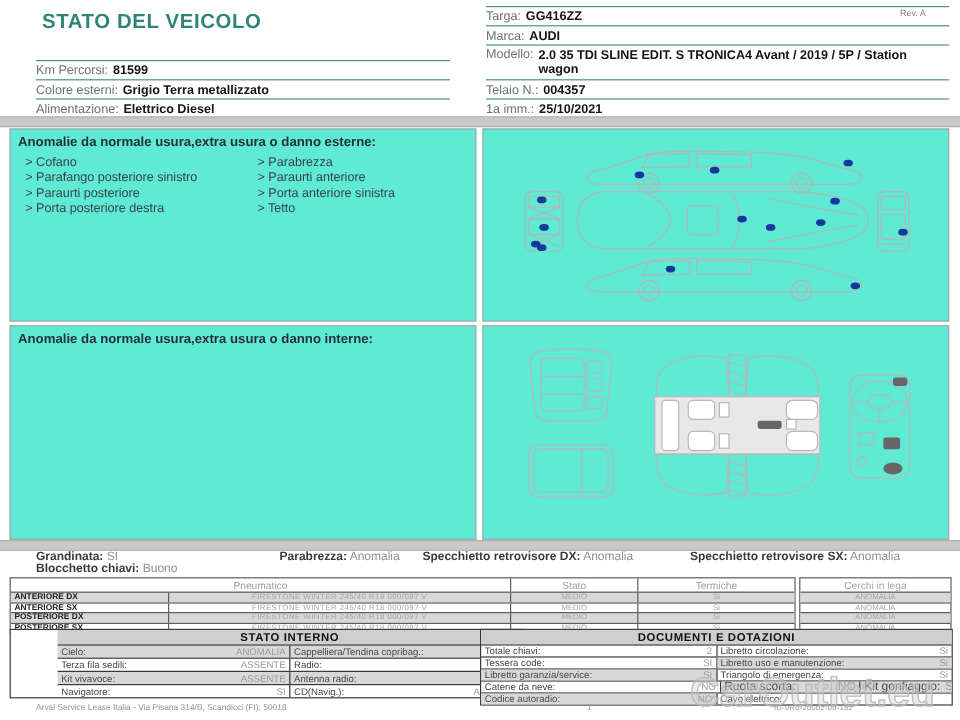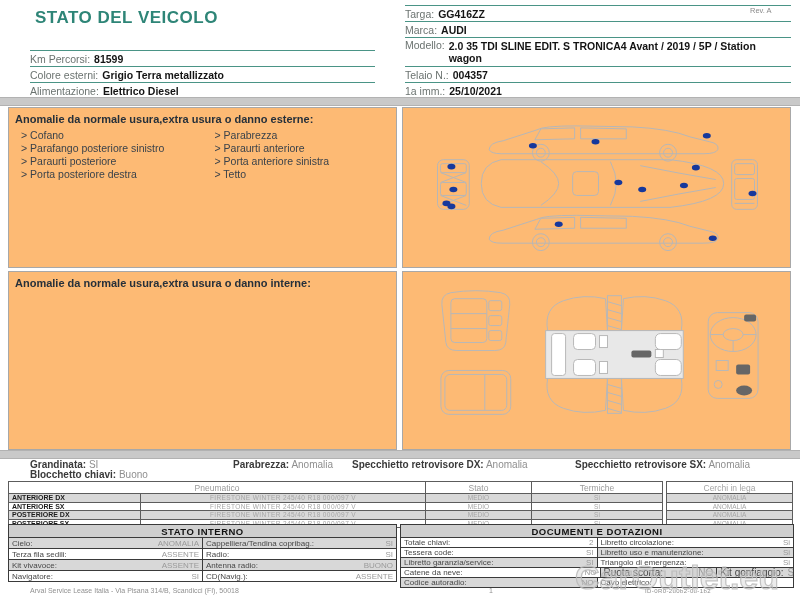--- a/index.html
+++ b/index.html
@@ -18,21 +18,21 @@
   .irow{display:flex;align-items:center;border-bottom:1px solid #4a9486;
         min-height:13px;font-size:10.5px;line-height:12px;padding:1px 0;}
   .irow .lbl{color:#6b7370;margin-right:4px;white-space:nowrap;}
   .irow .val{color:#141414;font-weight:bold;}
 
   .bar{position:absolute;left:0;width:800px;height:7px;background:#c9c9c9;
        border-top:1px solid #b2b2b2;border-bottom:1px solid #b2b2b2;}
   .bar1{top:97px;} .bar2{top:450px;}
 
   
-  .box{position:absolute;border:1px solid #a8a8a8;background:#fdba74;}
+  .box{position:absolute;border:1px solid #a8a8a8;background:#5eead4;}
   .ext-left{left:8px;top:107px;width:387px;height:159px;}
   .ext-right{left:402px;top:107px;width:387px;height:159px;}
   .int-left{left:8px;top:271px;width:387px;height:177px;}
   .int-right{left:402px;top:271px;width:387px;height:177px;}
   .box-header{margin:5px 6px 2px 6px;font-size:11px;font-weight:bold;color:#26303a;}
   .anom-cols{display:flex;}
   .anom-cols ul{list-style:none;margin:2px 0 0 0;padding:0 0 0 12px;width:185px;}
   .anom-cols li{font-size:10.5px;color:#3a424a;line-height:13px;}
   .anom-cols li::before{content:"> ";}
   .box svg{display:block;width:100%;height:100%;}
@@ -57,21 +57,21 @@
   .c-stato{width:105px;border-right:1px solid #5c5c5c;display:flex;align-items:center;
            justify-content:center;color:#a6a6a6;}
   .c-term{flex:1;display:flex;align-items:center;justify-content:center;color:#a6a6a6;}
   .h-pneu{width:416px;border-right:1px solid #5c5c5c;}
   .h-stato{width:105px;border-right:1px solid #5c5c5c;}
   .h-term{flex:1;}
   .c-cerchi{flex:1;display:flex;align-items:center;justify-content:center;color:#a6a6a6;}
 
   
   .btable{position:absolute;top:524px;border:1px solid #3a3a3a;background:#fff;}
-  .b-si{left:8px;width:387px;}
+  .b-si{left:8px;width:387px;padding-left:39px;}
   .b-doc{left:400px;width:392px;}
   .btitle{height:12px;background:#cfcfcf;display:flex;align-items:center;justify-content:center;
           font-size:9.5px;font-weight:bold;color:#111;letter-spacing:.5px;}
   .brow{display:flex;border-top:1px solid #3a3a3a;}
   .b-si .brow{height:10px;} .b-doc .brow{height:9px;}
   .bcell{flex:1;display:flex;align-items:center;justify-content:space-between;
          padding:0 3px;font-size:8px;overflow:hidden;white-space:nowrap;}
   .bcell .lbl{color:#474747;} .bcell .val{color:#9a9a9a;padding-left:4px;}
   .bcell.bl{border-right:1px solid #3a3a3a;}
   .sub{display:flex;align-items:flex-start;justify-content:space-between;padding:0 3px;

